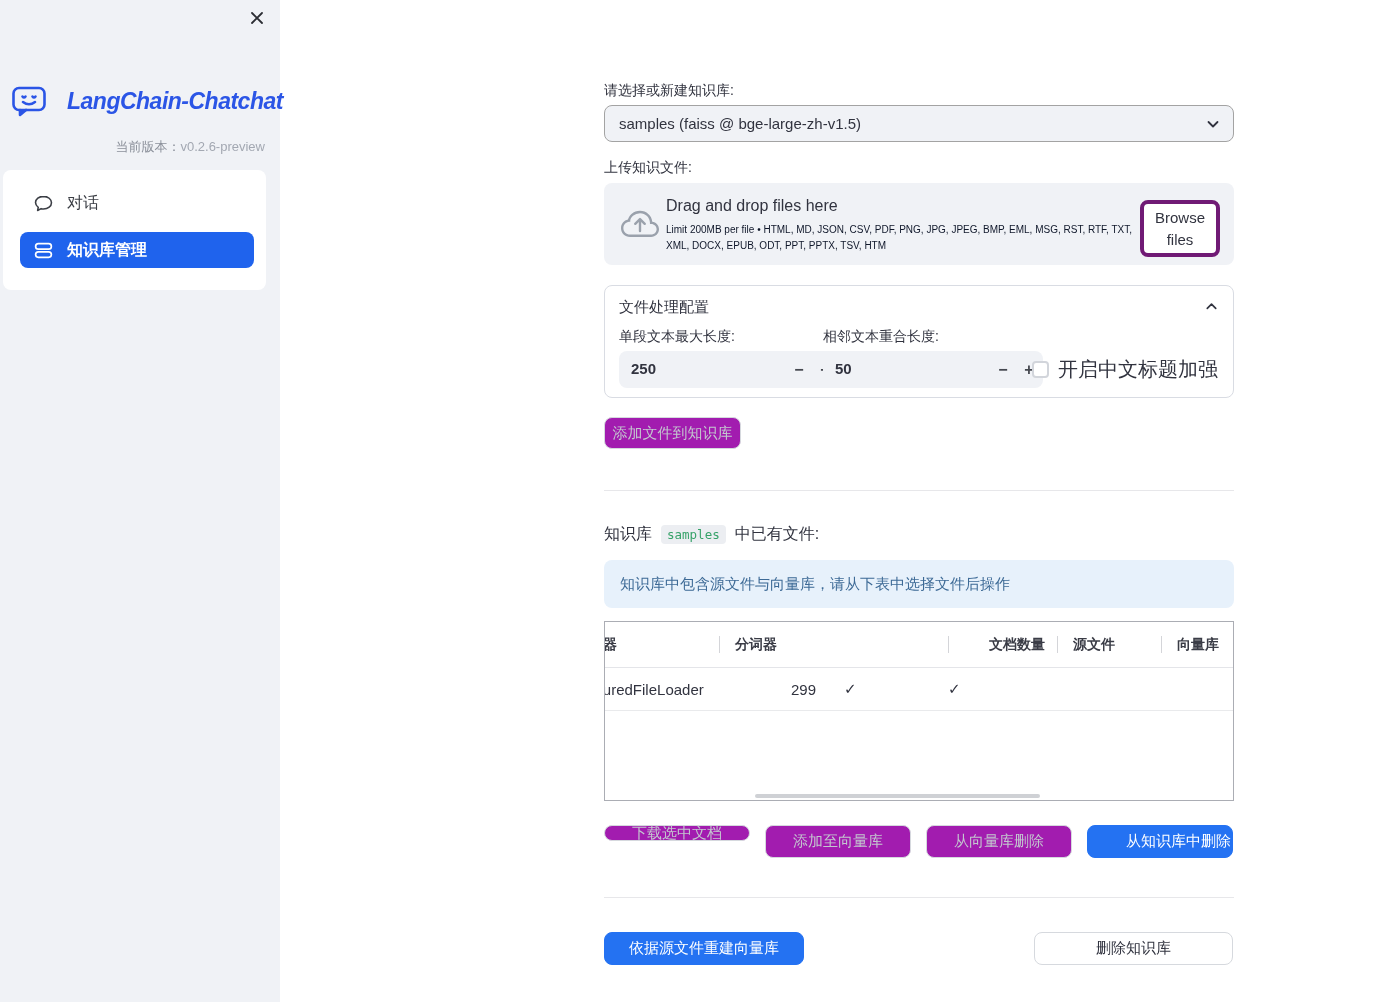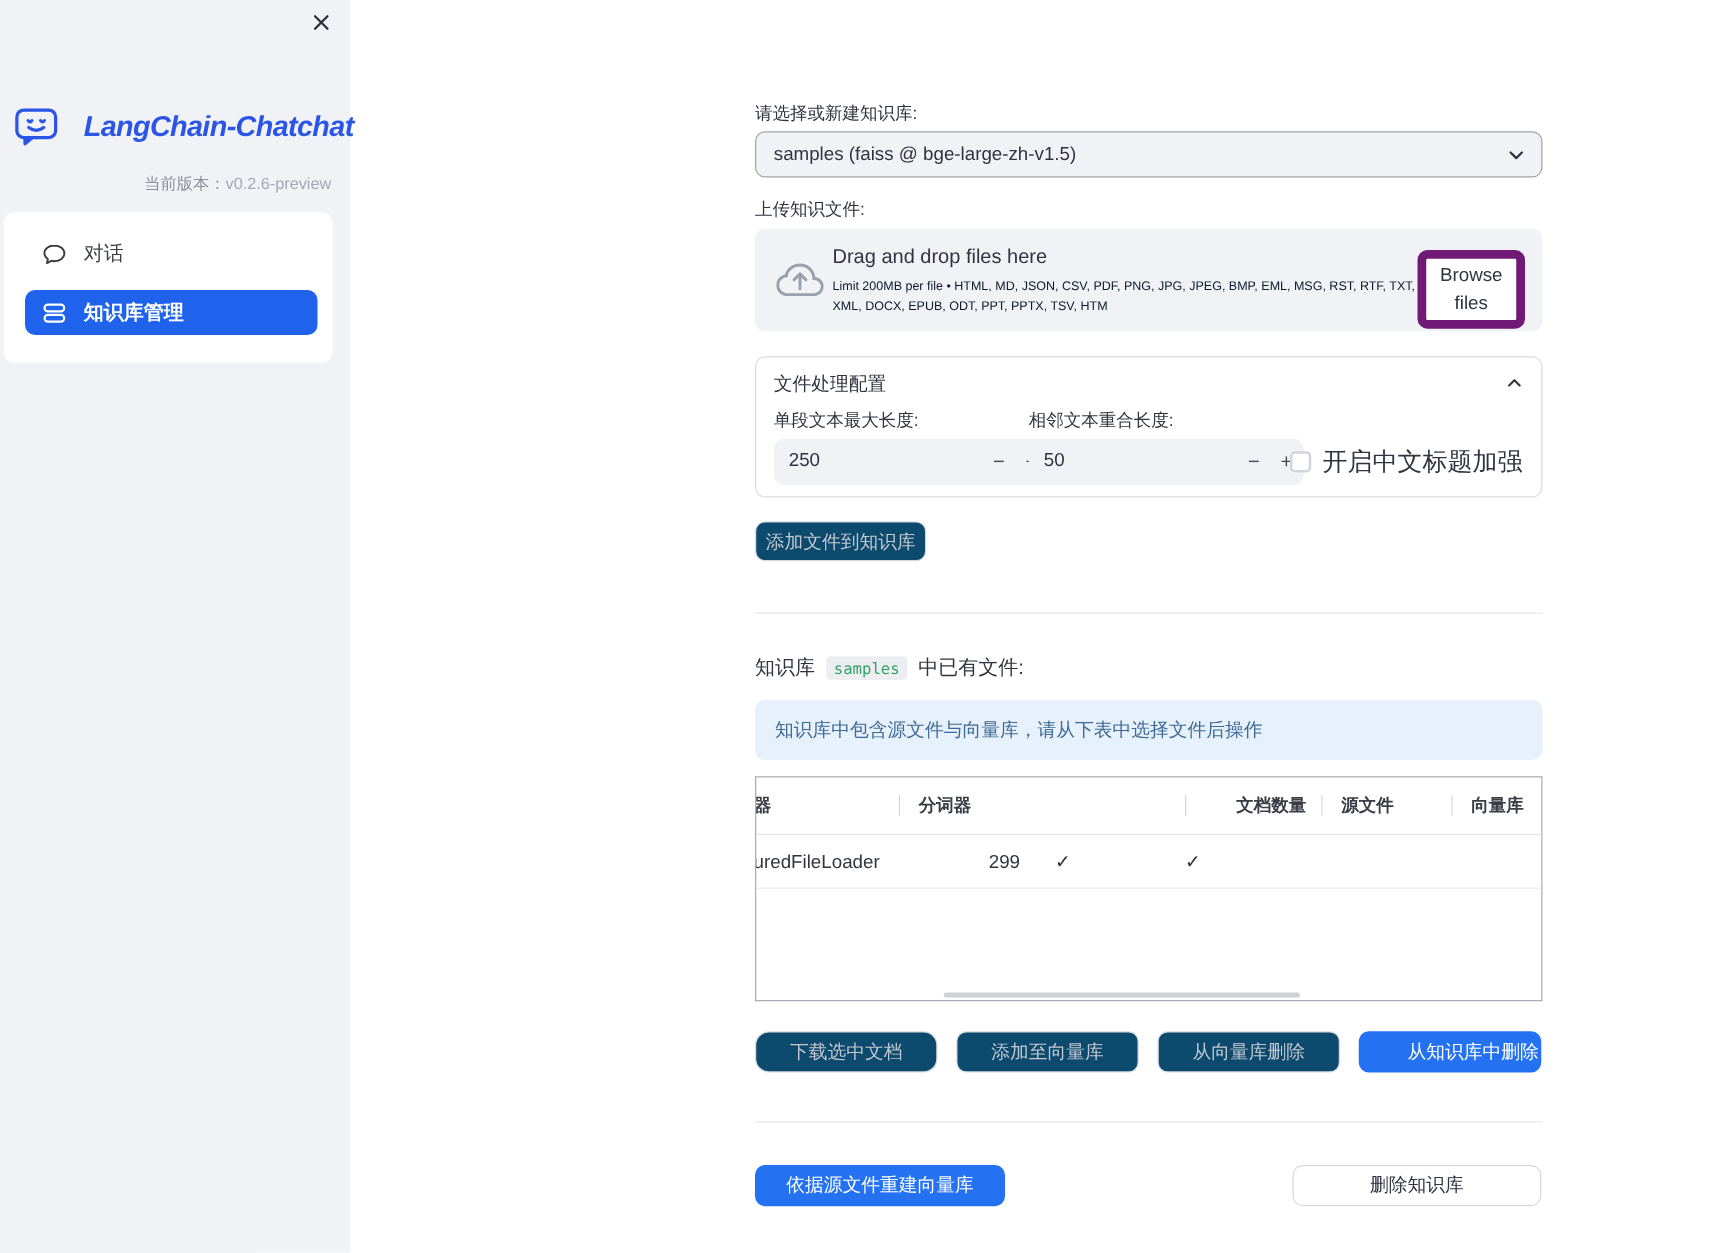--- a/index.html
+++ b/index.html
@@ -24,36 +24,36 @@
   .menu-item.selected{top:62px;background:var(--sidebar-selected);color:#ffffff;font-weight:700;}
   
   .abs{position:absolute;box-sizing:border-box;}
   .w-label{font-size:14px;color:#31333f;}
   .selectbox{left:604px;top:105px;width:630px;height:37px;background:#f0f2f6;border:1px solid #a3a3a3;border-radius:8px;display:flex;align-items:center;padding:0 14px;font-size:15px;cursor:pointer;}
   .selectbox .chev{position:absolute;right:12px;top:10px;}
   .dropzone{left:604px;top:183px;width:630px;height:82px;background:#f0f2f6;border-radius:8px;}
   .dz-cloud{position:absolute;left:17px;top:23px;}
   .dz-title{position:absolute;left:62px;top:14px;font-size:16px;color:#31333f;}
   .dz-limit{position:absolute;left:62px;top:39px;width:480px;font-size:10px;line-height:16px;color:#0f172a;}
-  .browse-btn{position:absolute;right:14px;top:17px;width:72px;height:49px;background:#ffffff;border:7px solid #701a75;border-radius:8px;display:flex;align-items:center;justify-content:center;text-align:center;font-size:15px;color:#31333f;line-height:22px;cursor:pointer;}
+  .browse-btn{position:absolute;right:14px;top:17px;width:72px;height:49px;background:#ffffff;border:4px solid #701a75;border-radius:8px;display:flex;align-items:center;justify-content:center;text-align:center;font-size:15px;color:#31333f;line-height:22px;cursor:pointer;}
   .expander{left:604px;top:285px;width:630px;height:113px;background:#ffffff;border:1px solid #d9dce3;border-radius:8px;padding-left:40px;}
   .exp-title{position:absolute;left:14px;top:12px;font-size:15px;}
   .exp-chev{position:absolute;right:14px;top:13px;cursor:pointer;}
   .exp-label1{position:absolute;left:14px;top:42px;font-size:14px;}
   .exp-label2{position:absolute;left:218px;top:42px;font-size:14px;}
-  .numinput{position:absolute;top:65px;width:220px;height:37px;background:#f0f2f6;border-radius:8px;}
+  .numinput{position:absolute;top:65px;width:220px;height:37px;background:#f0f2f6;border-radius:8px;font-weight:bold;}
   .numinput .val{position:absolute;left:12px;top:9px;font-size:15px;}
   .numinput .step{position:absolute;top:0;width:28px;height:37px;display:flex;align-items:center;justify-content:center;font-size:16px;color:#45484f;cursor:pointer;}
   .numinput .minus{right:26px;}
   .numinput .plus{right:0px;}
   .cb-row{position:absolute;left:427px;top:70px;display:flex;align-items:center;gap:9px;cursor:pointer;}
   .cb-box{width:17px;height:17px;background:#ffffff;border:2px solid #d2d5db;border-radius:4px;box-sizing:border-box;}
   .cb-label{font-size:20px;color:#31333f;}
   .btn{border-radius:8px;display:flex;align-items:center;justify-content:center;font-size:15px;cursor:pointer;white-space:nowrap;}
-  .btn.disabled{background:#0c4a6e;border:1px solid #d6d9de;color:#c3c7cf;cursor:default;}
+  .btn.disabled{background:#a21caf;border:1px solid #d6d9de;color:#c3c7cf;cursor:default;}
   .btn.primary{background:var(--primary);border:1px solid var(--primary);color:#ffffff;}
   .btn.secondary{background:#ffffff;border:1px solid #d6d9de;color:#31333f;}
   .divider{left:604px;width:630px;height:1px;background:#e7e7ea;}
   .files-heading{left:604px;top:524px;display:flex;align-items:center;gap:9px;font-size:16px;}
   .code-pill{font-family:"DejaVu Sans Mono","Liberation Mono",monospace;font-size:12.5px;color:var(--code-green);background:#eceef2;border-radius:4px;padding:2px 6px;}
   .infobox{left:604px;top:560px;width:630px;height:48px;background:var(--info-bg);border-radius:8px;display:flex;align-items:center;padding:0 16px;font-size:15px;color:var(--info-text);}
   
   .table-wrap{left:604px;top:621px;width:630px;height:180px;border:1px solid #abadb4;background:#ffffff;overflow:hidden;}
   .table-inner{position:absolute;left:-74px;top:0;width:780px;}
   .t-head{display:flex;height:45px;border-bottom:1px solid #e4e5e9;}
@@ -197,21 +197,21 @@
     <div class="t-row">
       <div class="t-cell c0">UnstructuredFileLoader</div>
       <div class="t-cell c2 num">299</div>
       <div class="t-cell c3">✓</div>
       <div class="t-cell c4">✓</div>
     </div>
   </div>
   <div class="h-scrollbar"></div>
 </div>
 
-<div class="abs btn disabled" style="left:604px;top:825px;width:146px;height:33px;border-radius:11px;">下载选中文档</div>
+<div class="abs btn disabled" style="left:604px;top:825px;width:146px;height:16px;border-radius:11px;">下载选中文档</div>
 <div class="abs btn disabled" style="left:765px;top:825px;width:146px;height:33px;">添加至向量库</div>
 <div class="abs btn disabled" style="left:926px;top:825px;width:146px;height:33px;">从向量库删除</div>
 <div class="abs btn primary" style="left:1087px;top:825px;width:146px;height:33px;padding-left:37px;">从知识库中删除</div>
 
 <div class="abs divider" style="top:897px;"></div>
 
 <div class="abs btn primary" style="left:604px;top:932px;width:200px;height:33px;">依据源文件重建向量库</div>
 <div class="abs btn secondary" style="left:1034px;top:932px;width:199px;height:33px;">删除知识库</div>
 
 </body></html>

